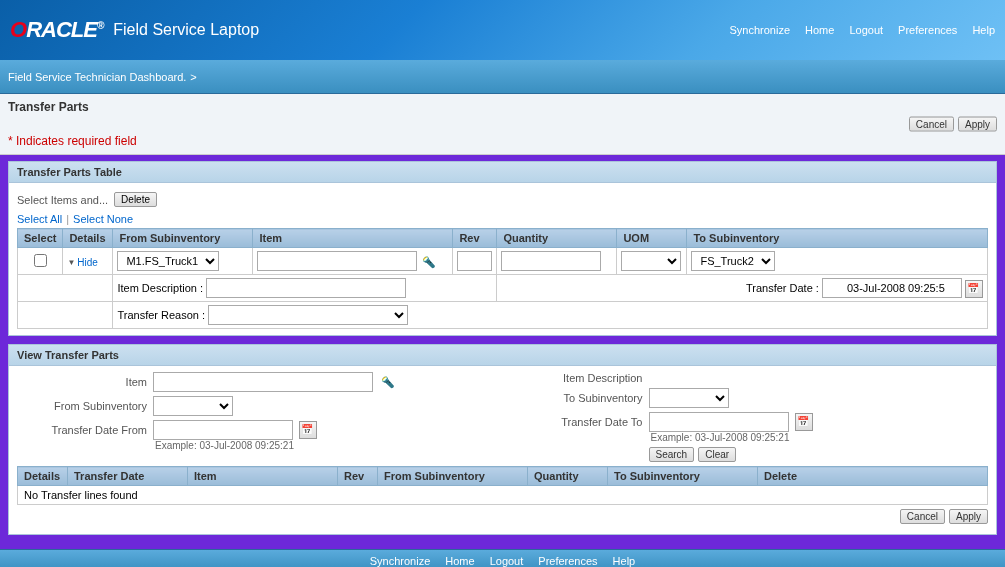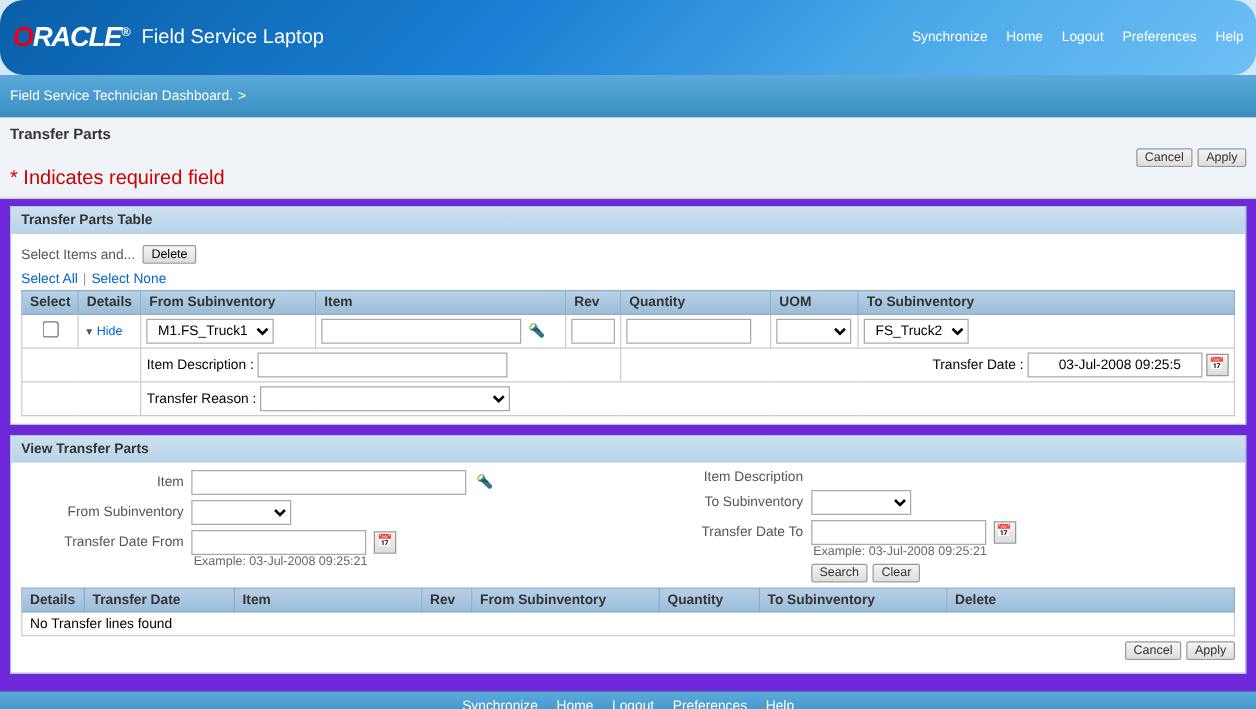--- a/index.html
+++ b/index.html
@@ -7,21 +7,20 @@
 
     
     .header {
       background: linear-gradient(135deg, #0a5fa8 0%, #1a7fd4 40%, #4aa8e8 70%, #6ec0f5 100%);
       height: 60px;
       display: flex;
       align-items: center;
       justify-content: space-between;
       padding: 0 10px 0 10px;
       position: relative;
-      border-radius: 19px;
     }
     .header-logo {
       display: flex;
       align-items: center;
     }
     .oracle-logo {
       color: white;
       font-size: 22px;
       font-weight: bold;
       font-style: italic;
@@ -65,21 +64,21 @@
       font-size: 11px;
     }
     .breadcrumb-sep { color: white; margin: 0 4px; font-size: 11px; }
     .page-title {
       font-size: 12px;
       font-weight: bold;
       color: #333;
       margin-bottom: 20px;
     }
     .required-note {
-      font-size: 16px;
+      font-size: 12px;
       color: #555;
       margin-top: 15px;
     }
     .required-note span { color: #cc0000; }
     .page-title-wrapper {
       position: relative;
       background: #f0f4f8;
       border-bottom: 1px solid #ccc;
       padding: 6px 8px;
     }

